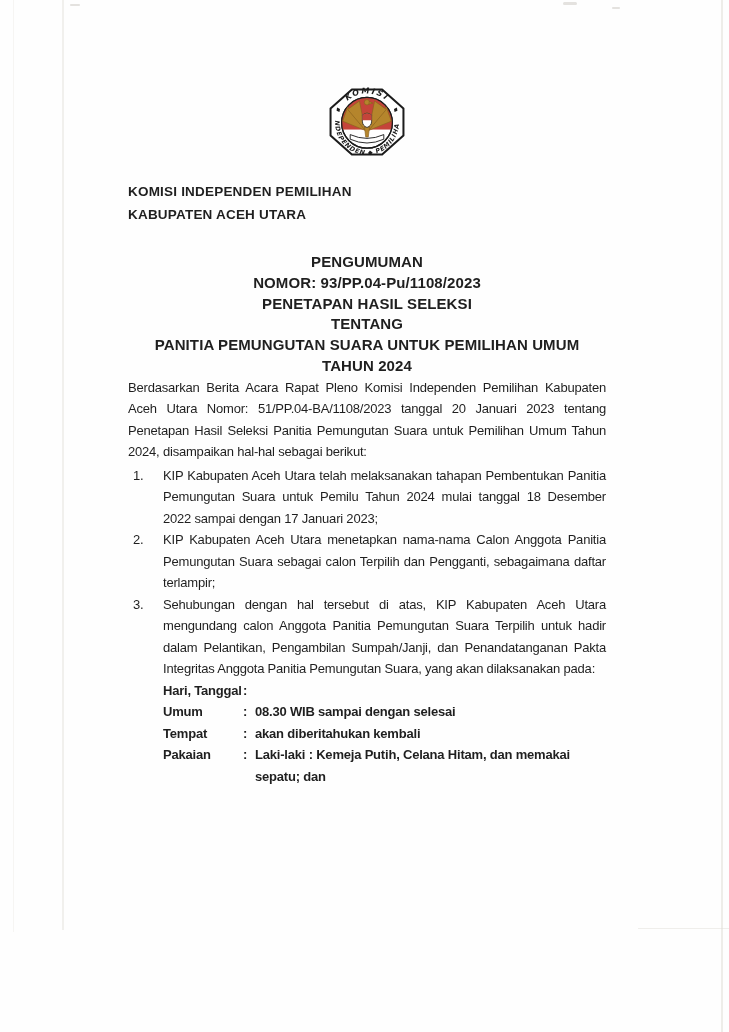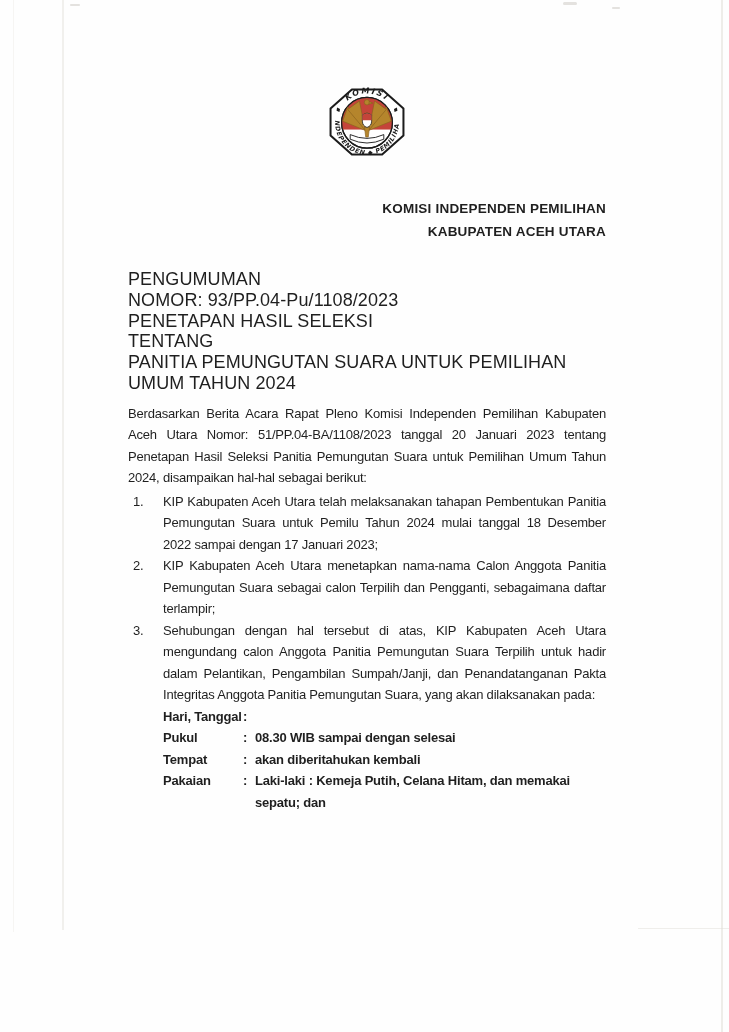--- a/index.html
+++ b/index.html
@@ -14,29 +14,29 @@
   .scan-v1 { left:13px; top:0; width:1px; height:932px; opacity:.25; }
   .scan-v2 { left:62px; top:0; width:2px; height:930px; opacity:.4; }
   .scan-v3 { left:721px; top:0; width:2px; height:1032px; opacity:.5; }
   .scan-h1 { left:638px; top:928px; width:91px; height:1px; opacity:.45; }
   .speck { position:absolute; background:#c9c6c0; border-radius:2px; opacity:.5; }
 
   .content { position:absolute; left:128px; top:84px; width:478px; }
 
   .logo-wrap { width:84px; margin:0 auto; }
 
-  .org-header { margin-top:33px; text-align:right; font-weight:bold;
+  .org-header { margin-top:16px; text-align:left; font-weight:bold;
     font-size:13.5px; line-height:23px; letter-spacing:.2px; }
 
-  .title-block { margin-top:26px; font-weight:normal;
-    font-size:18px; line-height:20.8px; letter-spacing:.1px; }
+  .title-block { margin-top:26px; text-align:center; font-weight:bold;
+    font-size:15px; line-height:20.8px; letter-spacing:.1px; }
 
   .body-text { font-size:13px; line-height:21.5px; letter-spacing:-0.2px; }
 
-  .intro { margin-top:9px; text-align:justify; }
+  .intro { text-align:justify; }
 
   .num-list { margin-top:2px; }
   .num-item { display:flex; }
   .num-item .num { width:35px; flex:0 0 35px; padding-left:5px; }
   .num-item .itxt { flex:1; text-align:justify; }
 
   .details { margin-left:35px;font-weight:bold; }
   .detail-row { display:flex; }
   .detail-row .dlabel { flex:0 0 80px; }
   .detail-row .dcolon { flex:0 0 12px; text-align:left; }
@@ -137,21 +137,21 @@
         <div class="itxt">Sehubungan dengan hal tersebut di atas, KIP Kabupaten Aceh Utara mengundang calon Anggota Panitia Pemungutan Suara Terpilih untuk hadir dalam Pelantikan, Pengambilan Sumpah/Janji, dan Penandatanganan Pakta Integritas Anggota Panitia Pemungutan Suara, yang akan dilaksanakan pada:</div>
       </div>
     </div>
 
     <div class="details body-text">
       <div class="detail-row">
         <span class="dlabel">Hari, Tanggal</span>
         <span class="dcolon">:</span>
       </div>
       <div class="detail-row">
-        <span class="dlabel">Pukul</span>
+        <span class="dlabel">Umum</span>
         <span class="dcolon">:</span>
         <span class="dvalue">08.30 WIB sampai dengan selesai</span>
       </div>
       <div class="detail-row">
         <span class="dlabel">Tempat</span>
         <span class="dcolon">:</span>
         <span class="dvalue">akan diberitahukan kembali</span>
       </div>
       <div class="detail-row">
         <span class="dlabel">Pakaian</span>

